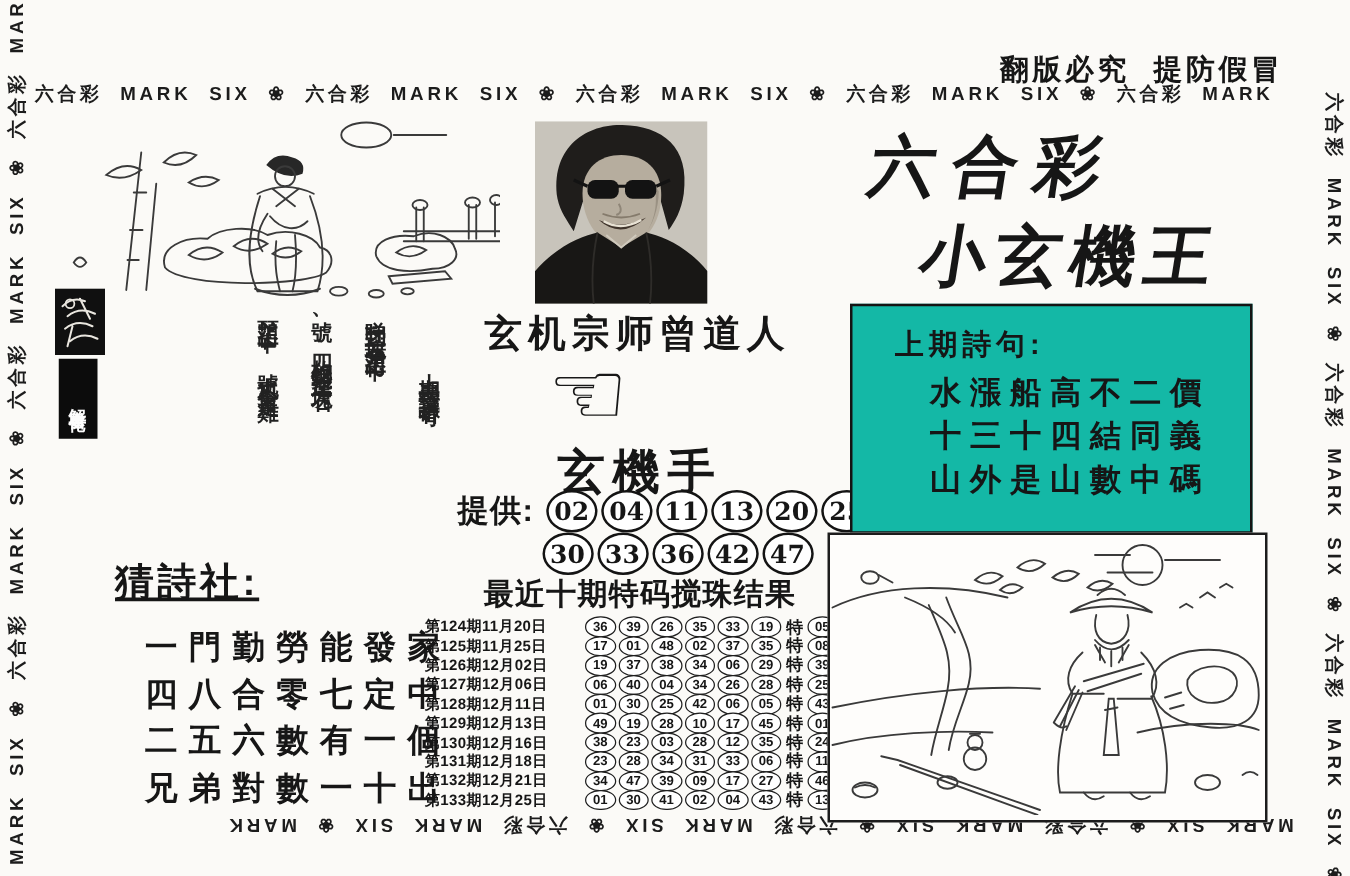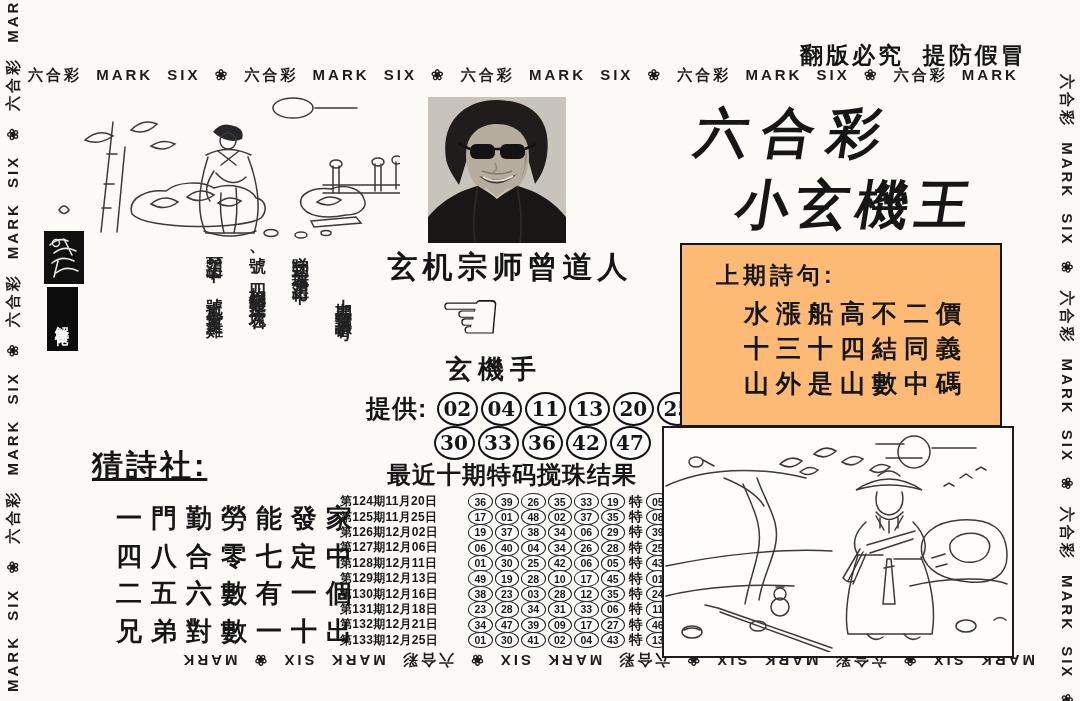--- a/index.html
+++ b/index.html
@@ -11,21 +11,21 @@
   #strip-bottom{left:45px;top:650px;width:990px;transform:rotate(180deg);}
   #strip-left{left:4px;top:692px;width:600px;transform-origin:0 0;transform:rotate(-90deg);}
   #strip-right{left:1076px;top:74px;width:620px;transform-origin:0 0;transform:rotate(90deg);}
   .notice{position:absolute;left:780px;top:40px;font-weight:bold;font-size:23px;letter-spacing:3px;white-space:pre;margin-left:20px;}
   .scene{position:absolute;}
   .photo{position:absolute;left:428px;top:97px;width:138px;height:146px;}
   .caption{position:absolute;left:362px;top:247px;width:296px;text-align:center;white-space:nowrap;
            font-family:"DejaVu Serif",serif;font-weight:bold;font-size:30px;letter-spacing:5px;}
   .hand{position:absolute;left:438px;top:280px;font-size:72px;line-height:1;color:#181818;}
   .hand-label{position:absolute;left:446px;top:352px;font-family:"DejaVu Serif",serif;
-              font-weight:bold;font-size:26px;letter-spacing:6px;}
+              font-weight:bold;font-size:38px;letter-spacing:6px;}
   .provide{position:absolute;left:366px;top:392px;}
   .provide-row{display:flex;align-items:flex-start;}
   .provide-label{font-weight:bold;font-size:25px;letter-spacing:1px;margin-right:8px;}
   .cnum-big{width:37px;height:30px;border:2px solid #141414;border-radius:50%;display:inline-flex;
             align-items:center;justify-content:center;font-family:"DejaVu Serif",serif;font-weight:bold;
             font-size:20px;margin:0 1.5px;background:#fff;flex:none;}
   .provide-row2{margin-left:66px;margin-top:0px;}
   .results-title{position:absolute;left:356px;top:459px;width:312px;text-align:center;
                  font-weight:bold;font-size:24px;letter-spacing:1px;white-space:nowrap;}
   .results{position:absolute;left:340px;top:494px;width:325px;}
@@ -42,21 +42,21 @@
   .stamp-img{position:absolute;left:44px;top:231px;width:40px;height:53px;background:#101010;}
   .stamp-label{position:absolute;left:47px;top:287px;width:31px;height:64px;background:#0c0c0c;color:#fdfdfd;
                writing-mode:vertical-rl;text-orientation:upright;font-size:14px;letter-spacing:3px;
                display:flex;align-items:center;justify-content:center;font-weight:bold;}
   .club-title{position:absolute;left:92px;top:445px;font-weight:bold;font-size:31px;letter-spacing:3px;text-decoration:underline;}
   .club-lines{position:absolute;left:116px;top:500px;font-family:"DejaVu Serif",serif;font-weight:bold;
               font-size:26px;letter-spacing:9px;line-height:37.5px;white-space:nowrap;}
   .mast{position:absolute;left:672px;top:98px;width:340px;transform:skewX(-9deg);}
   .mast-line1{font-weight:bold;font-size:53px;letter-spacing:13px;margin-left:18px;white-space:nowrap;}
   .mast-line2{font-weight:bold;font-size:53px;letter-spacing:7px;margin-left:70px;margin-top:0px;white-space:nowrap;}
-  .poembox{position:absolute;left:680px;top:243px;width:318px;height:180px;border:2.5px solid #141414;background:#fdba74;}
+  .poembox{position:absolute;left:680px;top:243px;width:318px;height:180px;border:2.5px solid #141414;background:#14b8a6;}
   .poem-title{margin:15px 0 5px 34px;font-weight:bold;font-size:23px;letter-spacing:4px;}
   .poem-lines{margin-left:62px;font-family:"DejaVu Serif",serif;font-weight:bold;font-size:25px;
               letter-spacing:7px;line-height:35px;white-space:nowrap;}
   .drawbox{position:absolute;left:662px;top:426px;width:348px;height:228px;border:2px solid #1c1c1c;background:#fefdfb;}
   svg{display:block;}
 </style>
 </head>
 <body>
 
 <div id="canvas">

